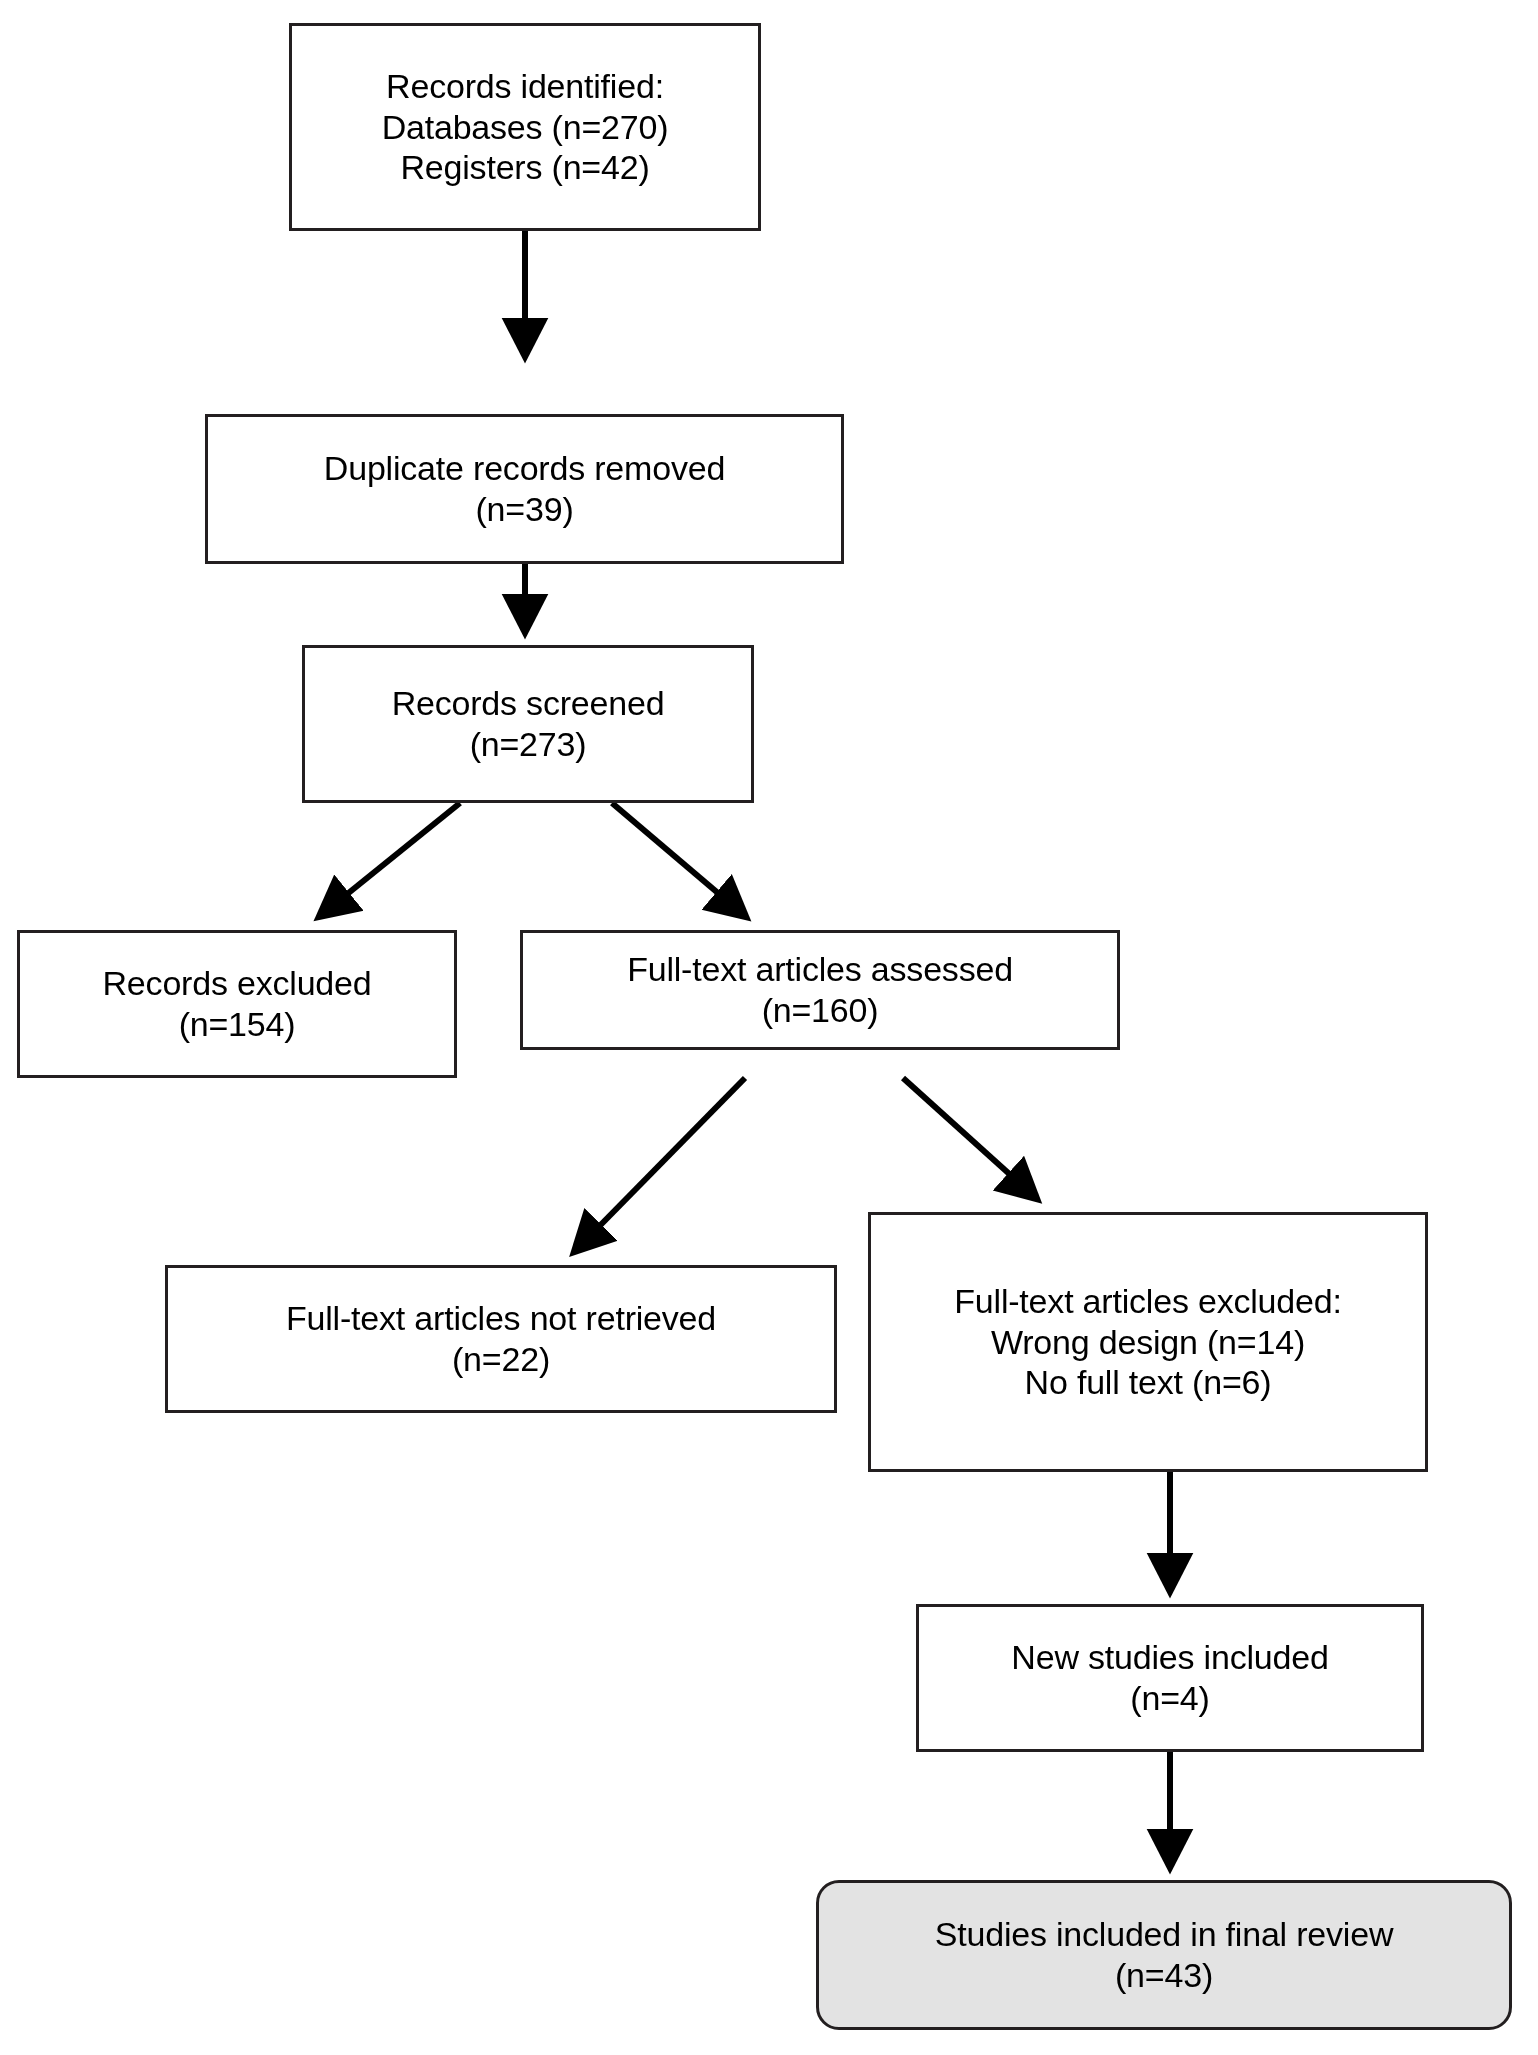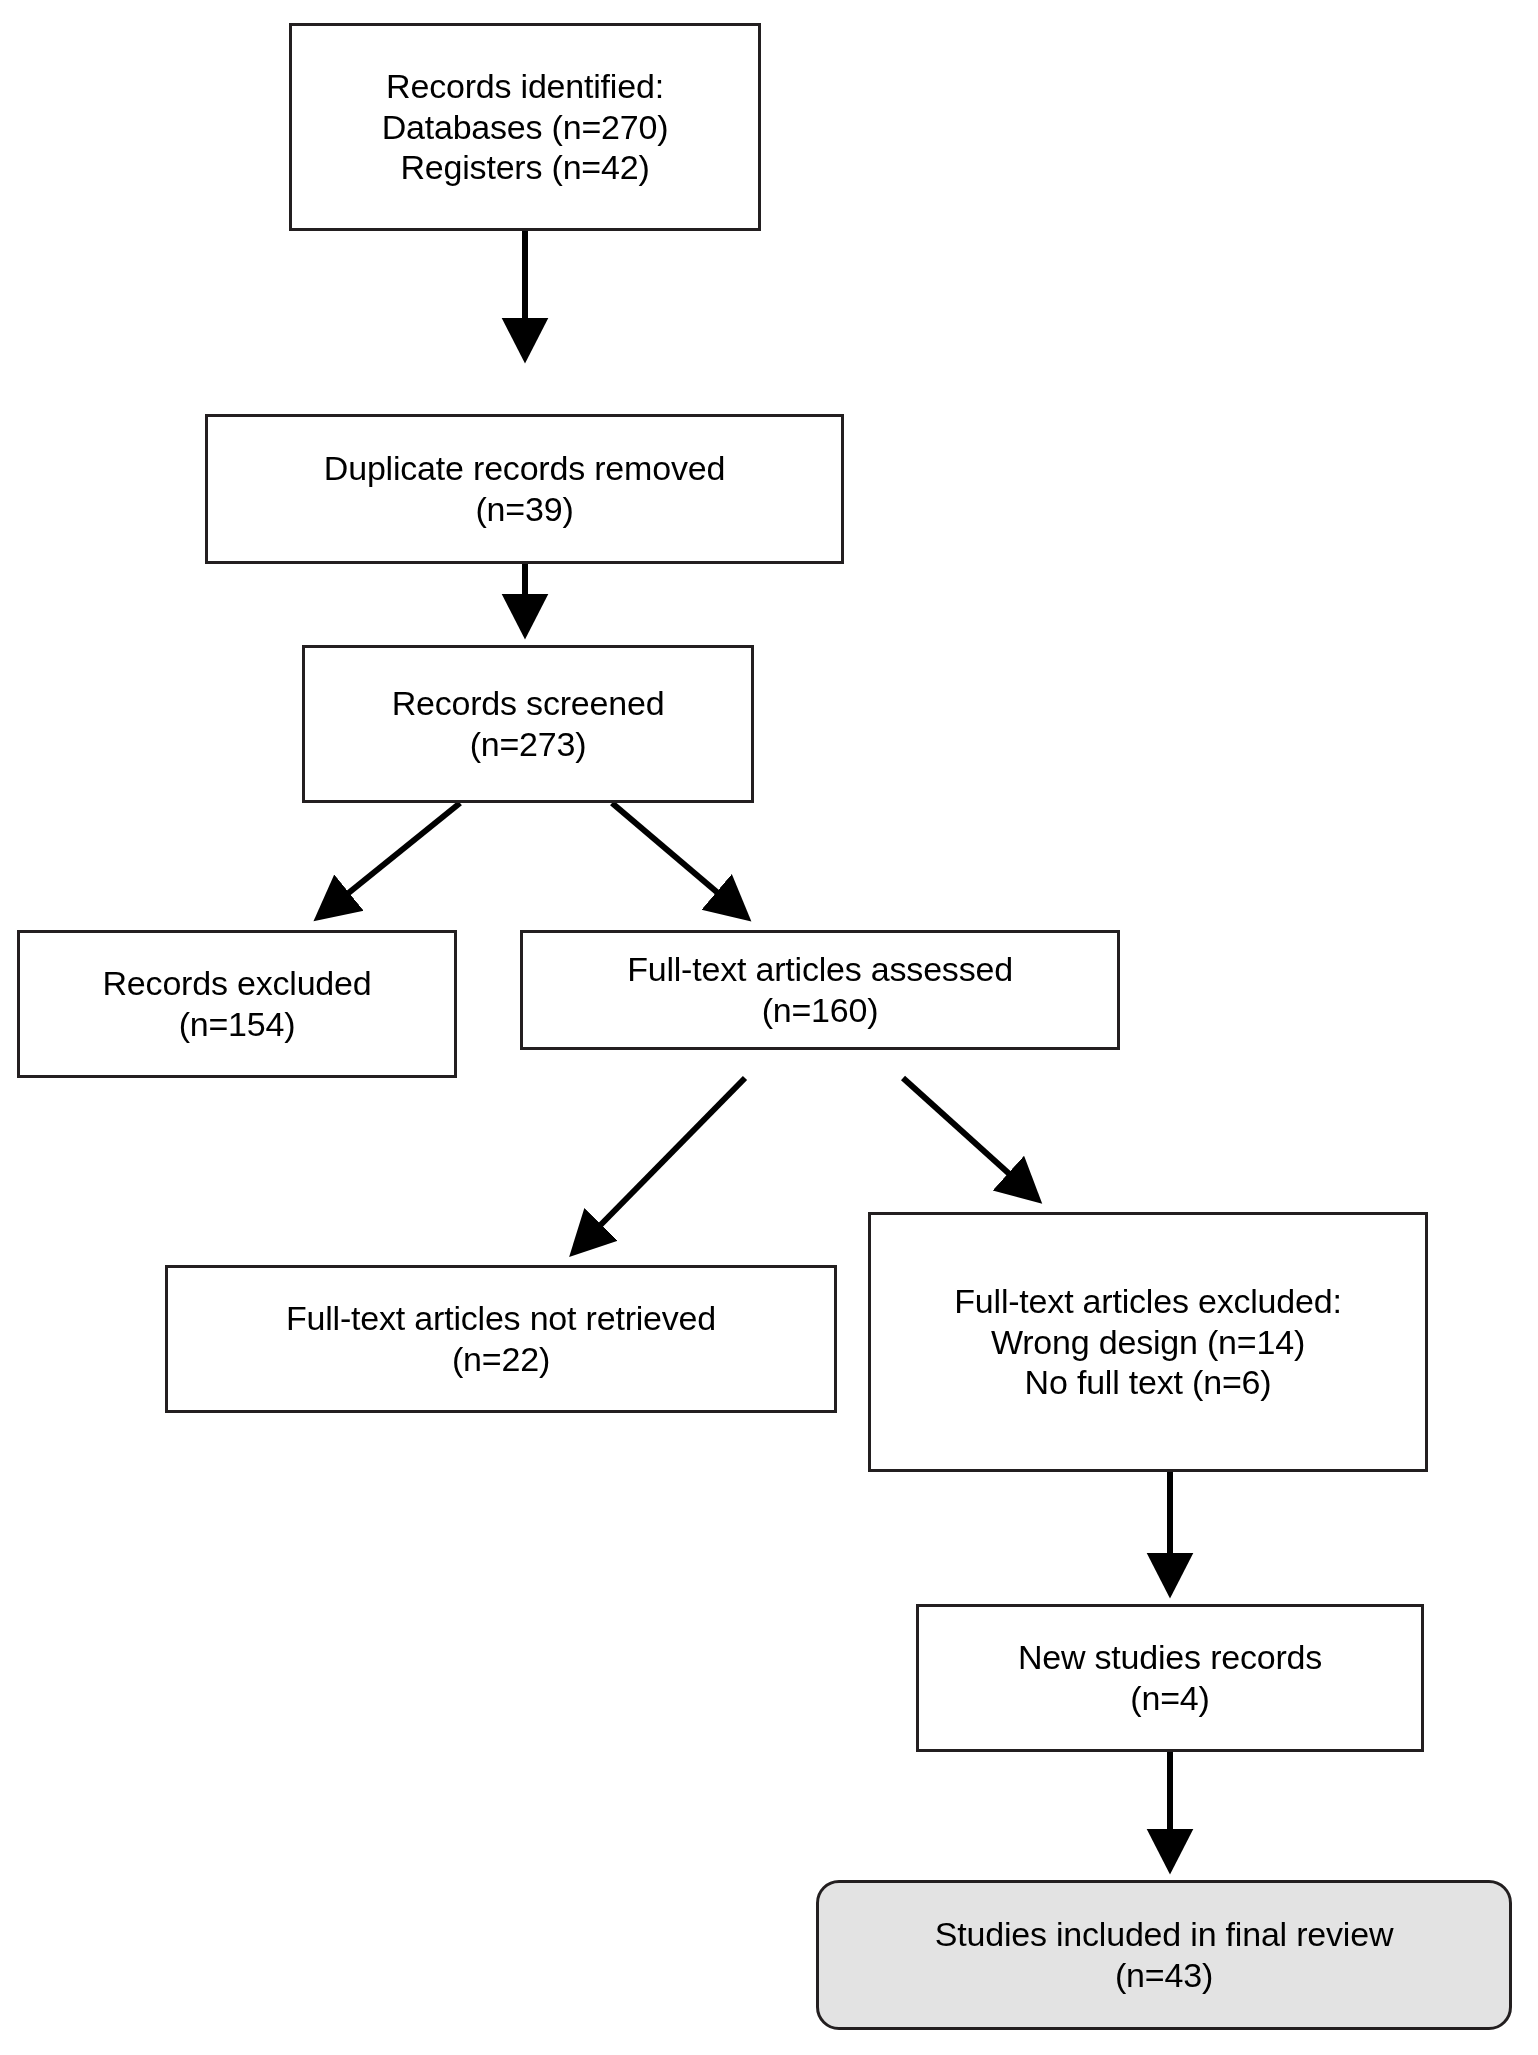--- a/index.html
+++ b/index.html
@@ -110,21 +110,21 @@
     <span class="line">(n=22)</span>
   </div>
 
   <div class="node" style="left:868px; top:1212px; width:560px; height:260px;">
     <span class="line">Full-text articles excluded:</span>
     <span class="line">Wrong design (n=14)</span>
     <span class="line">No full text (n=6)</span>
   </div>
 
   <div class="node" style="left:916px; top:1604px; width:508px; height:148px;">
-    <span class="line">New studies records</span>
+    <span class="line">New studies included</span>
     <span class="line">(n=4)</span>
   </div>
 
   <div class="node shaded" style="left:816px; top:1880px; width:696px; height:150px;">
     <span class="line">Studies included in final review</span>
     <span class="line">(n=43)</span>
   </div>
 
 </div>
 

